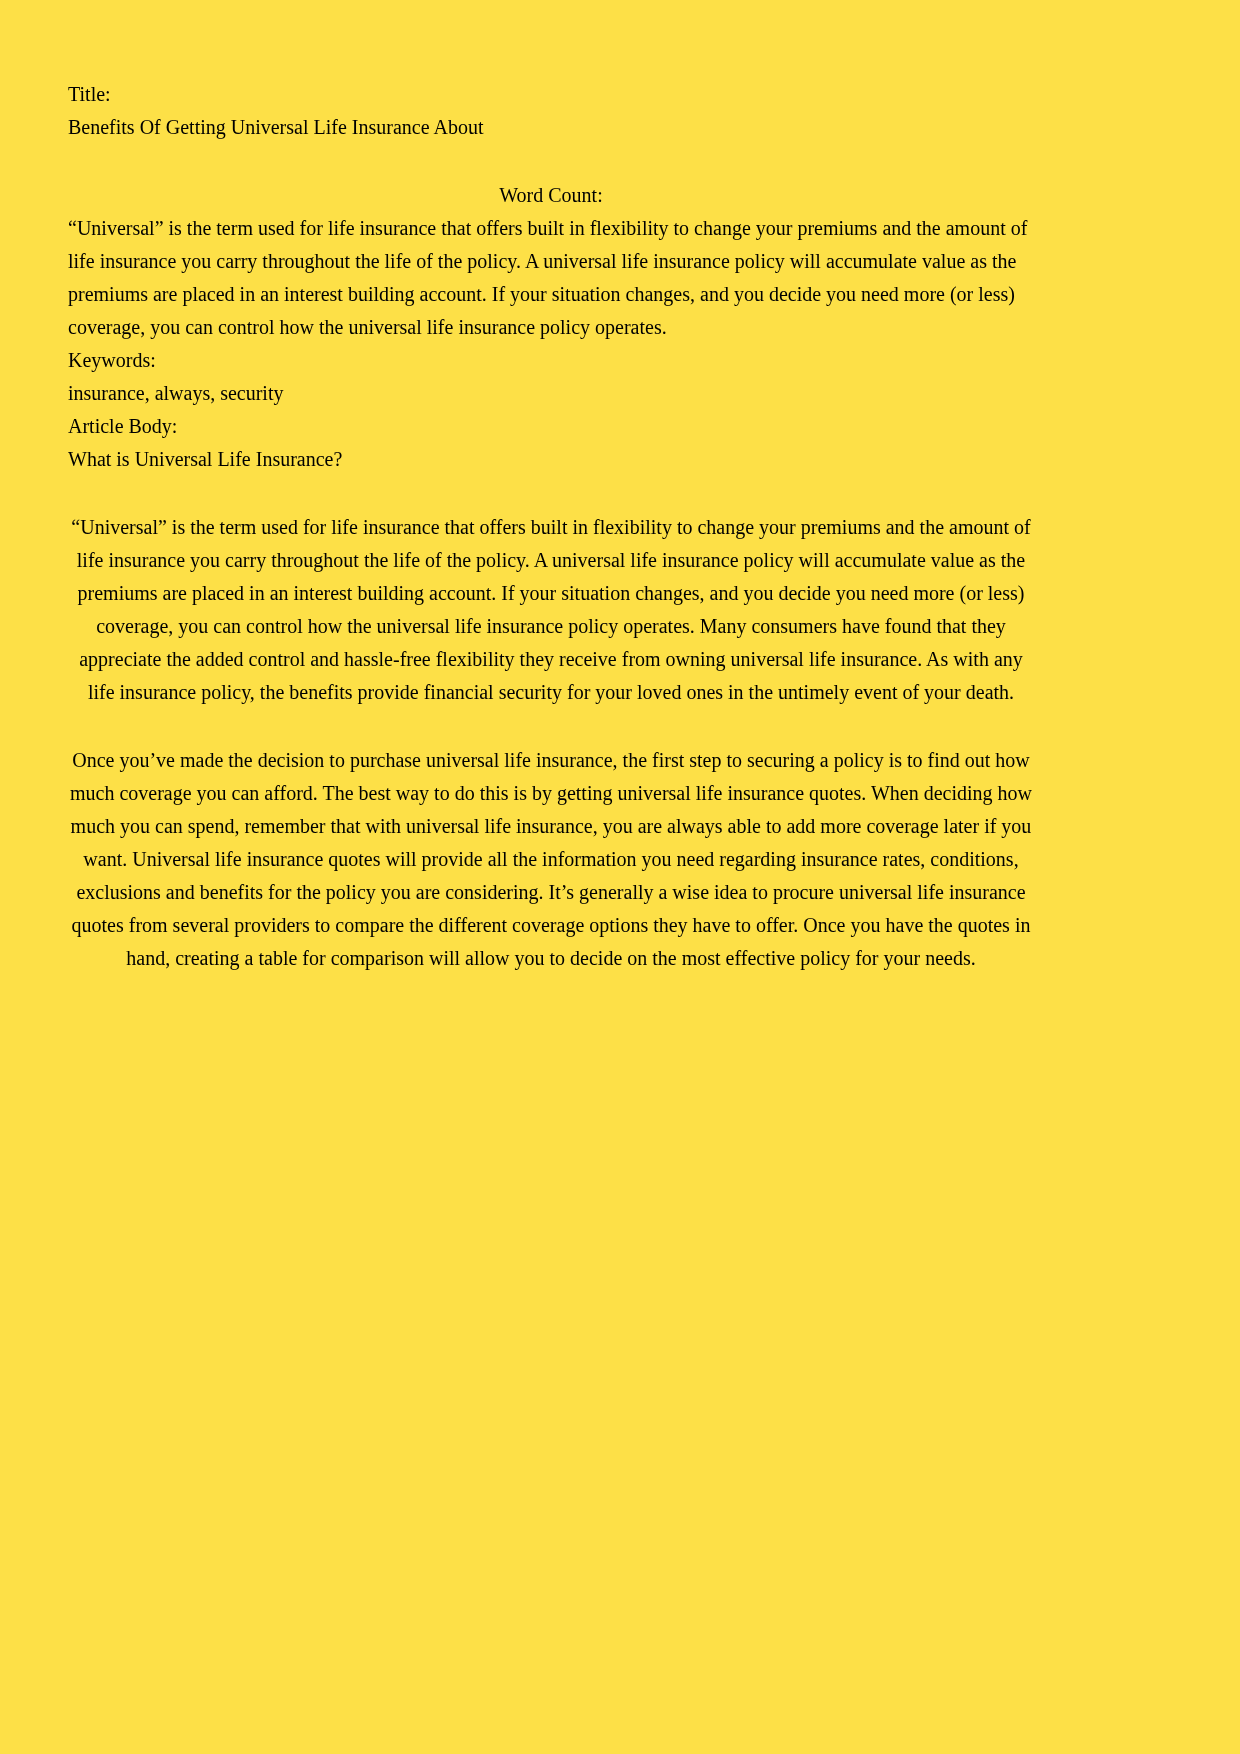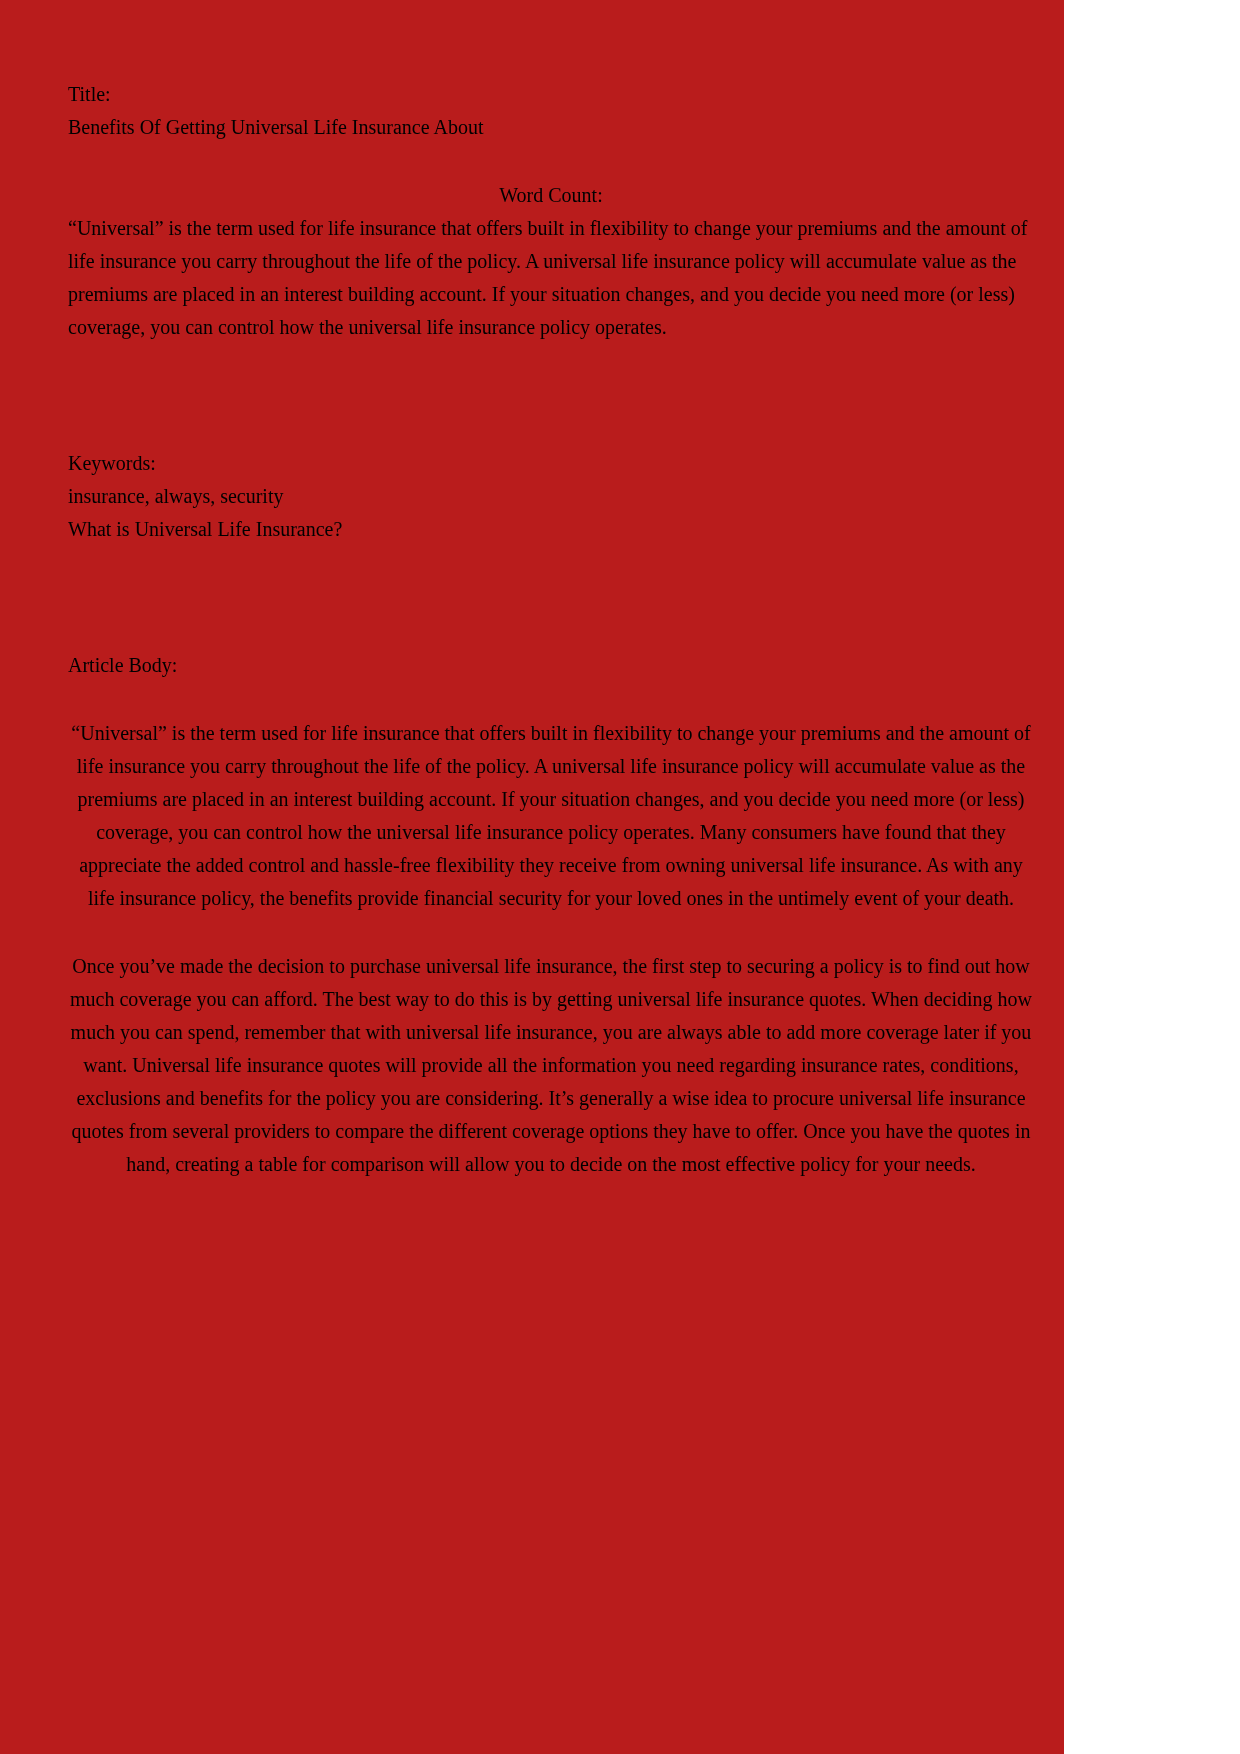--- a/index.html
+++ b/index.html
@@ -9,59 +9,59 @@
   }
   body {
     width: 1240px;
     height: 1754px;
     overflow: hidden;
     font-family: "Liberation Serif", "DejaVu Serif", serif;
     color: #000000;
   }
   .page {
     box-sizing: border-box;
-    width: 1064px;
+    width: 1240px;
     height: 1754px;
-    background: #b91c1c;
+    background: #fde047;
     padding: 78px 0 0 68px;
   }
   .doc {
     width: 966px;
     font-size: 20px;
     line-height: 33px;
     text-align: left;
   }
   .line {
     white-space: pre-wrap;
   }
   .para {
     margin: 0;
   }
   
   .gap-1 { margin-top: 35px; text-align: center; }
-  .gap-3 { margin-top: 103px; }
+  .gap-3 { }
 </style>
 </head>
 <body>
 
 <div class="page">
   <div class="doc">
 
     <div class="line">Title:</div>
     <div class="line">Benefits Of Getting Universal Life Insurance About</div>
 
     <div class="line gap-1">Word Count:</div>
 
     <p class="para">“Universal” is the term used for life insurance that offers built in flexibility to change your premiums and the amount of life insurance you carry throughout the life of the policy. A universal life insurance policy will accumulate value as the premiums are placed in an interest building account. If your situation changes, and you decide you need more (or less) coverage, you can control how the universal life insurance policy operates.</p>
 
     <div class="line gap-3">Keywords:</div>
     <div class="line">insurance, always, security</div>
 
+    <div class="line gap-3">Article Body:</div>
     <div class="line">What is Universal Life Insurance?</div>
-    <div class="line gap-3">Article Body:</div>
 
     <p class="para gap-1">“Universal” is the term used for life insurance that offers built in flexibility to change your premiums and the amount of life insurance you carry throughout the life of the policy. A universal life insurance policy will accumulate value as the premiums are placed in an interest building account. If your situation changes, and you decide you need more (or less) coverage, you can control how the universal life insurance policy operates. Many consumers have found that they appreciate the added control and hassle-free flexibility they receive from owning universal life insurance. As with any life insurance policy, the benefits provide financial security for your loved ones in the untimely event of your death.</p>
 
 
     <p class="para gap-1">Once you’ve made the decision to purchase universal life insurance, the first step to securing a policy is to find out how much coverage you can afford. The best way to do this is by getting universal life insurance quotes. When deciding how much you can spend, remember that with universal life insurance, you are always able to add more coverage later if you want. Universal life insurance quotes will provide all the information you need regarding insurance rates, conditions, exclusions and benefits for the policy you are considering. It’s generally a wise idea to procure universal life insurance quotes from several providers to compare the different coverage options they have to offer. Once you have the quotes in hand, creating a table for comparison will allow you to decide on the most effective policy for your needs.</p>
 
 
   </div>
 </div>
 

